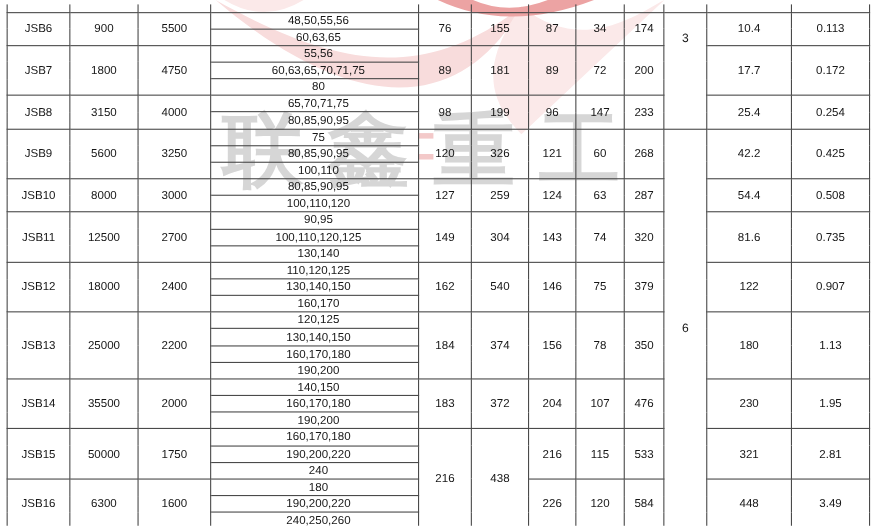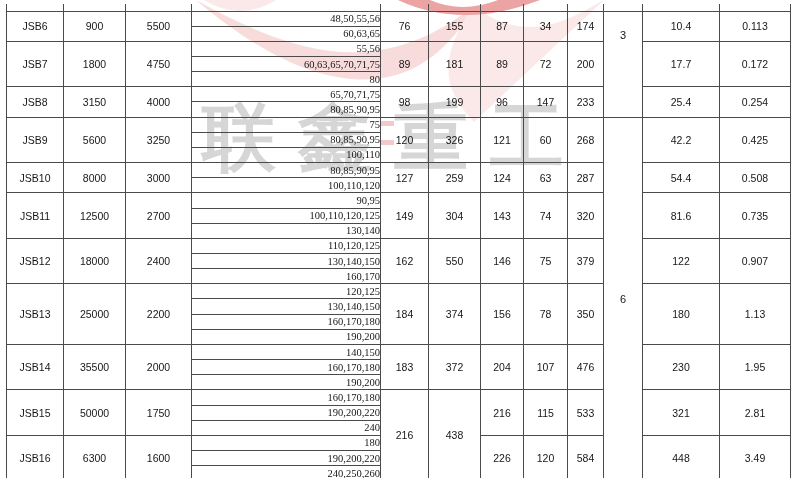--- a/index.html
+++ b/index.html
@@ -25,21 +25,21 @@
   }
   td {
     border:1px solid #4a4a4a; padding:0; font-size:10.5px;
     text-align:center; vertical-align:middle; overflow:hidden;
     white-space:nowrap; background:transparent;
   }
   tr.r { height:15.16px; }
   tr.sliver { height:7px; }
   tr.sliver td { border-top:none; }
   tr.mstart td { border-top:1.8px solid #2c2c2c; }
-  td.bore { text-align:right; padding-left:7px;font-family:Liberation Serif, serif; }
+  td.bore { text-align:center; padding-left:7px; }
   td.ncell { font-size:11px; }
   td.ntop { vertical-align:top; padding-top:17px; }
 </style>
 </head>
 <body>
 
 <svg class="wm wm-svg" width="793" height="478" viewBox="0 0 793 478" xmlns="http://www.w3.org/2000/svg">
   <path d="M196,0 C300,58 382,78 474,6 C424,98 328,112 196,0 Z" fill="#f8dcdc"></path>
   <path d="M474,6 C520,42 560,26 600,2 L604,0 L474,122 C436,84 444,48 474,6 Z" fill="#fbe9e9"></path>
   <path d="M398,0 Q462,30 540,0 L498,0 Q462,14 430,0 Z" fill="#eca3a3"></path>
@@ -194,21 +194,21 @@
   <tr class="r">
     <td class="bore">130,140</td>
   </tr>
 
   <tr class="r mstart">
     <td rowspan="3">JSB12</td>
     <td rowspan="3">18000</td>
     <td rowspan="3">2400</td>
     <td class="bore">110,120,125</td>
     <td rowspan="3">162</td>
-    <td rowspan="3">550</td>
+    <td rowspan="3">540</td>
     <td rowspan="3">146</td>
     <td rowspan="3">75</td>
     <td rowspan="3">379</td>
     <td rowspan="3">122</td>
     <td rowspan="3">0.907</td>
   </tr>
   <tr class="r">
     <td class="bore">130,140,150</td>
   </tr>
   <tr class="r">

